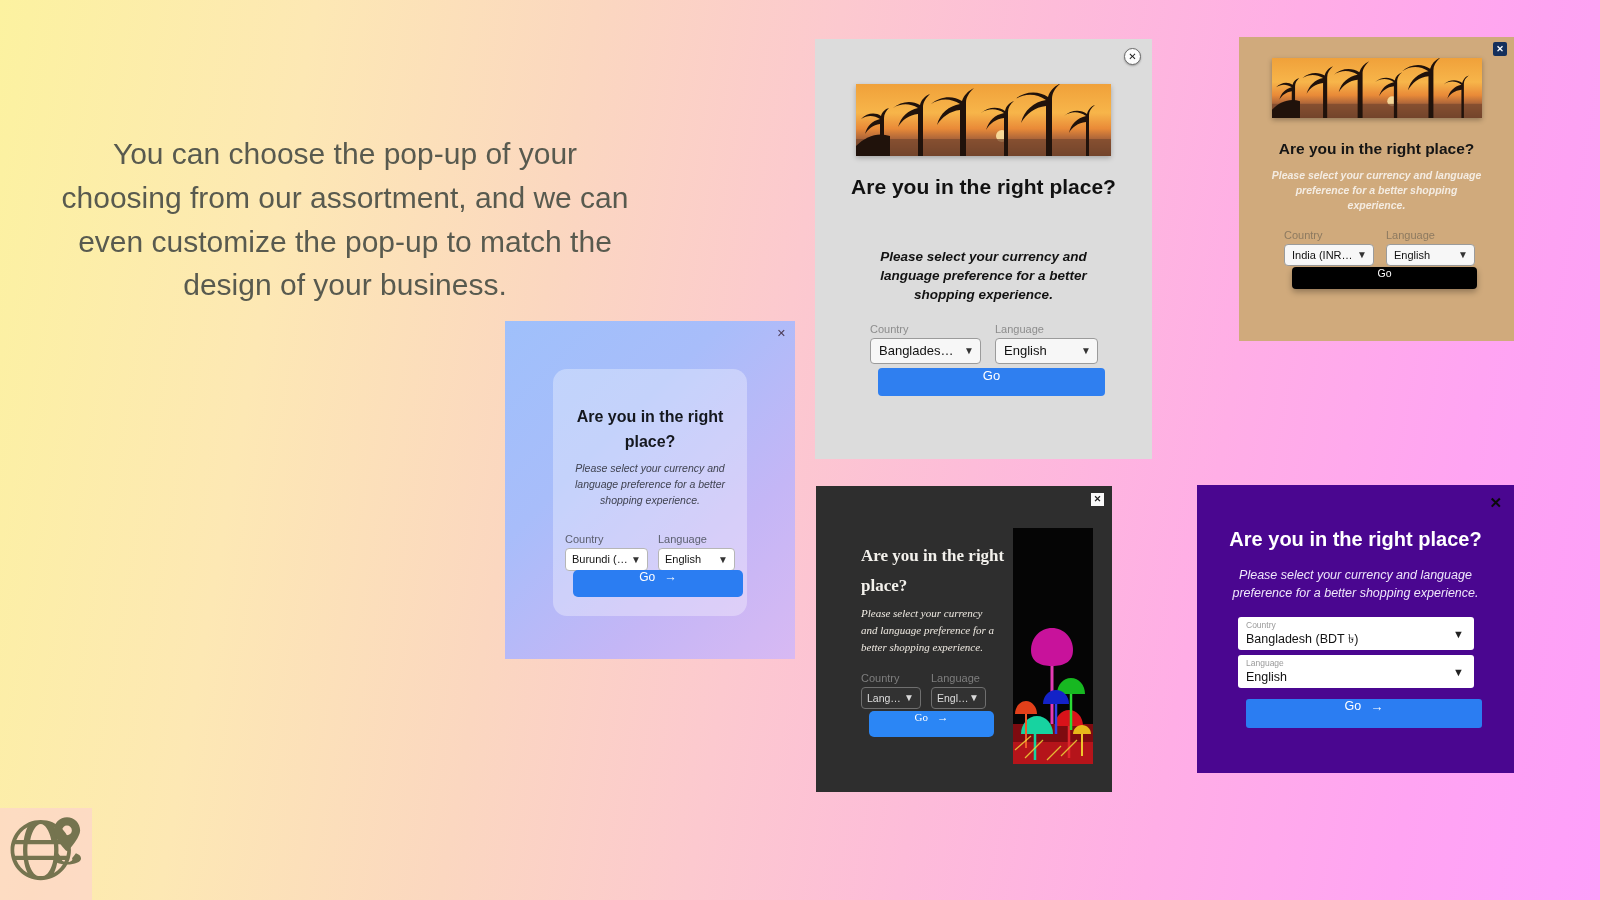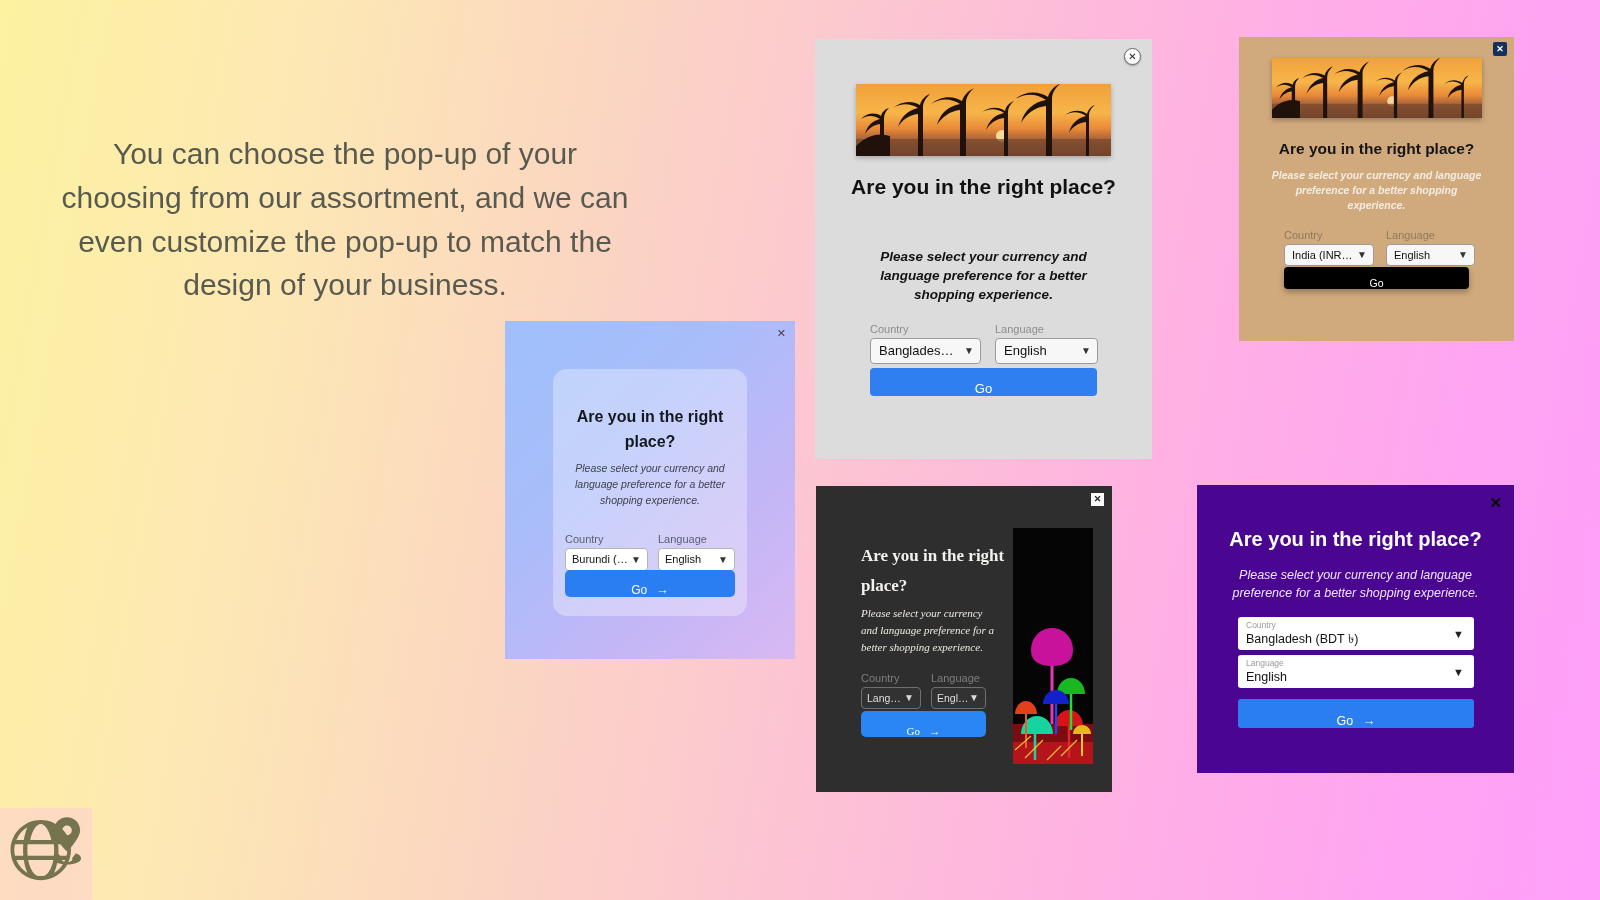--- a/index.html
+++ b/index.html
@@ -60,23 +60,24 @@
     line-height: 14px;
     white-space: nowrap; overflow: hidden; text-overflow: ellipsis;
     position: relative;
   }
   .sel-wrap { position: relative; display: inline-block; }
   .sel-wrap .caret {
     position: absolute; right: 7px; top: 50%; transform: translateY(-50%);
     pointer-events: none; font-size: 10px; color: #333; line-height: 1;
   }
   .go-btn {
-    display: flex; align-items: flex-end; justify-content: center; gap: 9px;
+    display: flex; align-items: flex-start; justify-content: center; gap: 9px;
     border: none; cursor: pointer;
     font-family: "Liberation Sans", sans-serif;
+    margin-left: 8px;
   }
 
   
   #popup-gray {
     left: 815px; top: 39px; width: 337px; height: 420px;
     background: #dcdcdc;
   }
   #popup-gray .banner {
     position: absolute; left: 41px; top: 45px; width: 255px; height: 72px;
     box-shadow: 0 2px 5px rgba(0,0,0,0.25);

